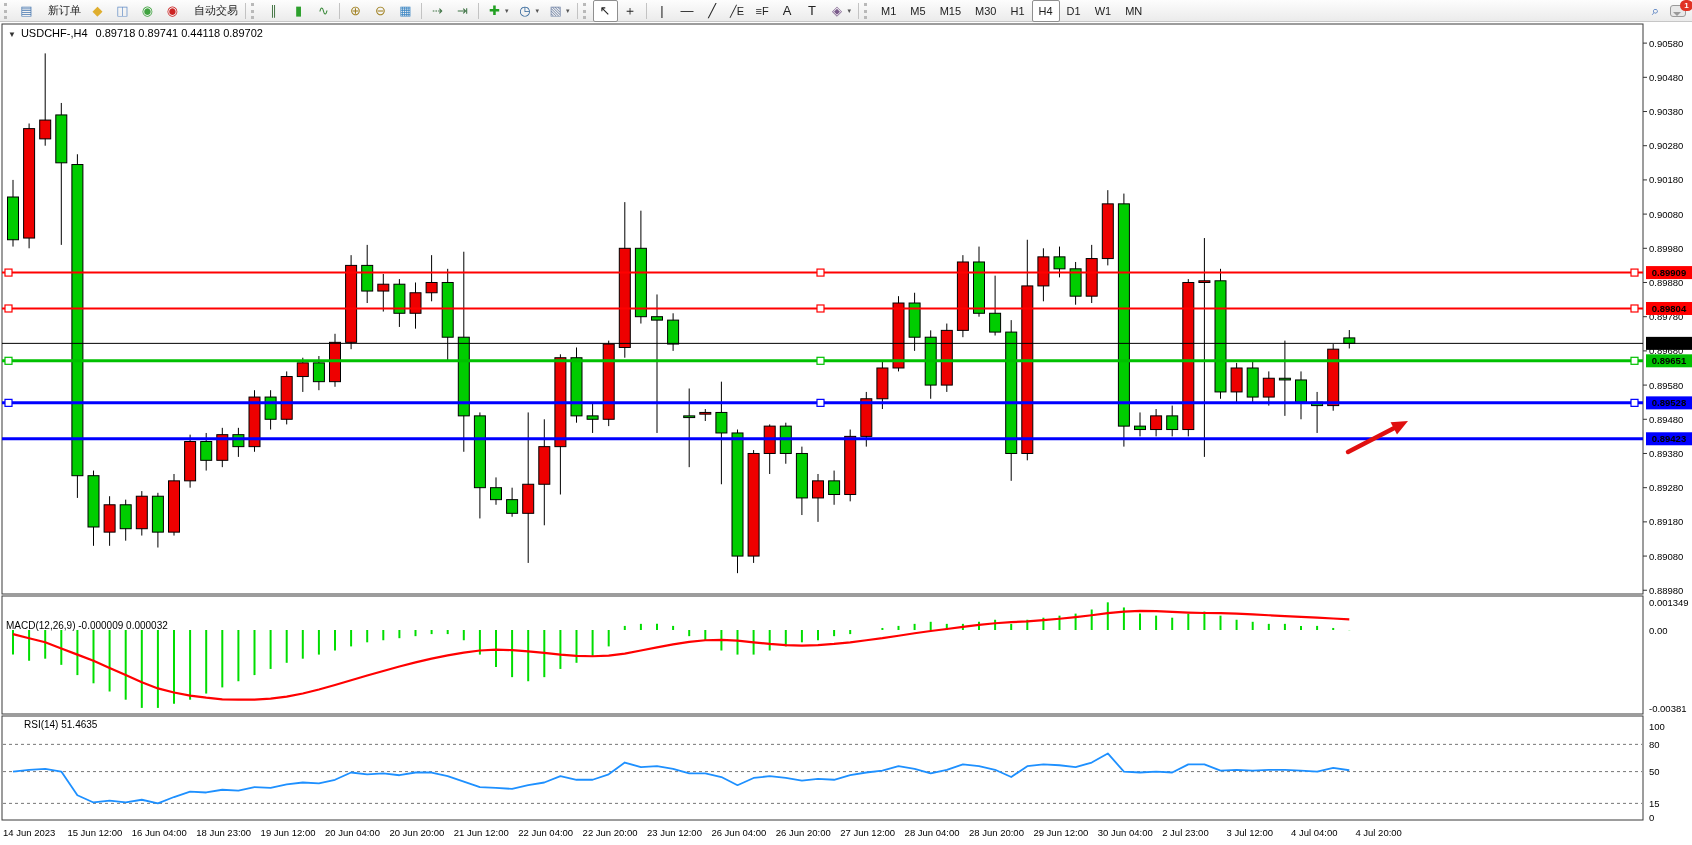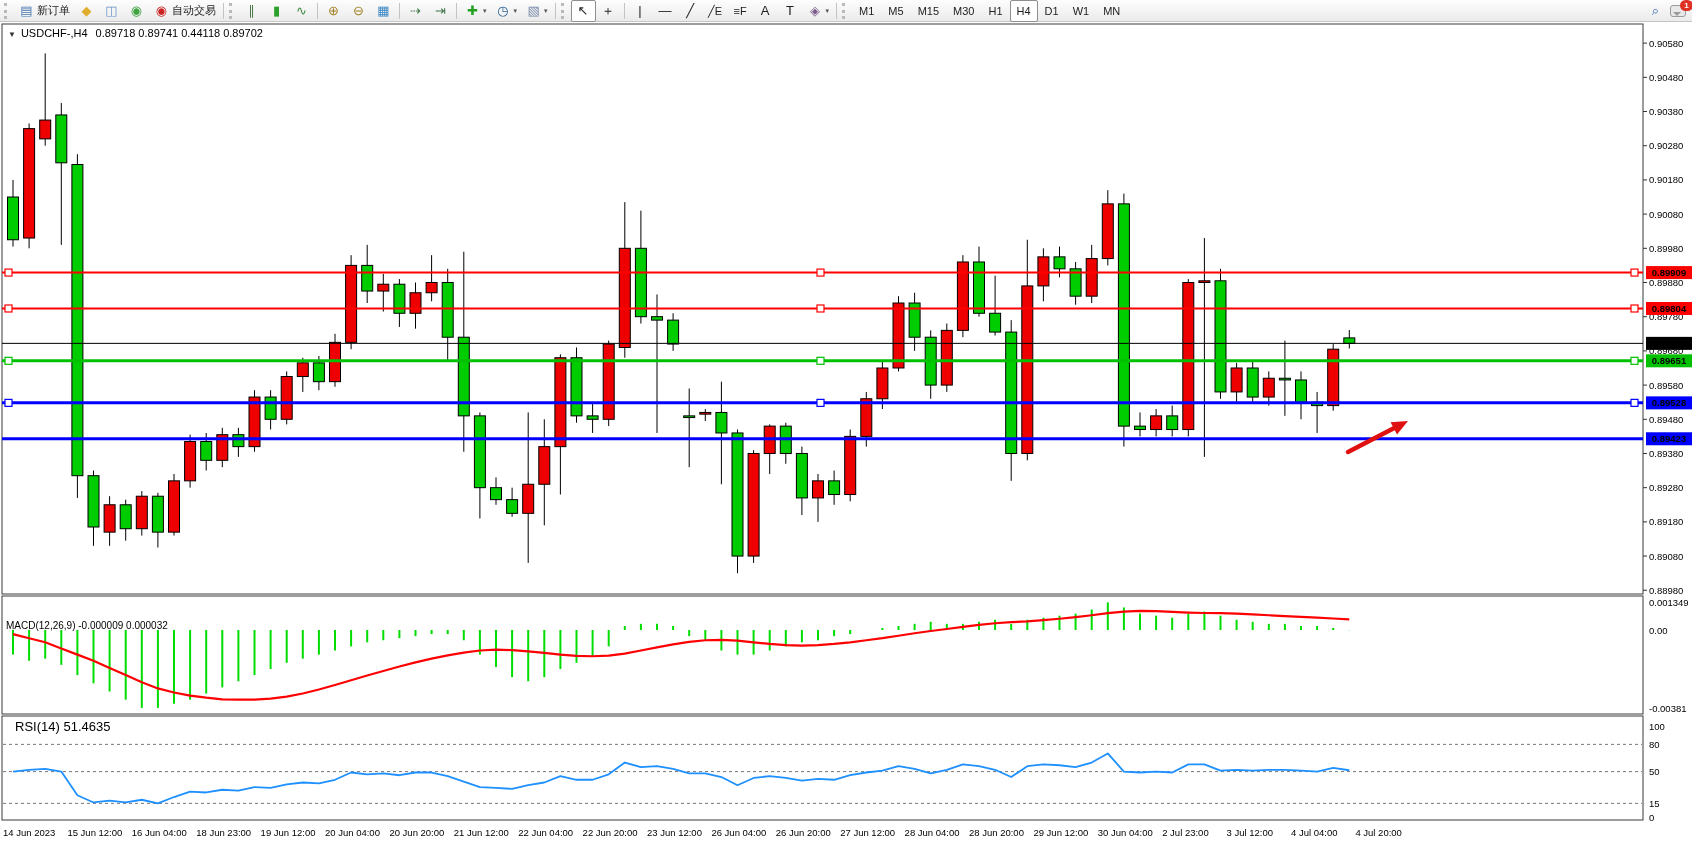--- a/index.html
+++ b/index.html
@@ -7,21 +7,21 @@
        font-family:"Liberation Sans",sans-serif;overflow:hidden;}
   
   #toolbar{position:absolute;left:0;top:0;width:1692px;height:22px;
            background:linear-gradient(#fdfdfd,#ebebeb);
            border-bottom:1px solid #c6c6c6;display:flex;align-items:center;
            padding:0 2px;box-sizing:border-box;z-index:5;}
   .tbtn{display:inline-flex;align-items:center;height:20px;padding:0 3px;
         font-size:11px;color:#222;cursor:default;border:1px solid transparent;border-radius:2px;}
   .tbtn .g{font-size:13px;line-height:18px;width:17px;text-align:center;}
   .tbtn .g.sm{font-size:11px;}
-  .tbtn .lbl{margin-left:2px;}
+  .tbtn .lbl{margin-left:13px;}
   .tbtn .dd{font-size:7px;color:#555;margin-left:2px;}
   .tbtn.active{background:#ffffff;border:1px solid #8f8f8f;}
   .tf{padding:0 6px;font-size:11px;}
   .sep{width:1px;height:16px;background:#c3c3c3;margin:0 3px;}
   .grip{width:3px;height:16px;border-left:3px dotted #b9b9b9;margin:0 4px 0 2px;}
   .spacer{flex:1;}
   .chatwrap{position:relative;width:22px;height:20px;}
   .bubble{position:absolute;left:2px;top:4px;width:14px;height:10px;background:#e8e8e8;
           border:1px solid #9a9a9a;border-radius:3px;}
   .bubble:after{content:"";position:absolute;left:2px;bottom:-4px;border:4px solid transparent;
@@ -30,21 +30,21 @@
          background:#e03224;color:#fff;font-size:8px;font-weight:bold;text-align:center;
          line-height:11px;padding:0 1px;}
   
   #chartwin{position:absolute;left:0;top:22px;width:1692px;height:823px;background:#fff;}
   #chartsvg{position:absolute;left:0;top:0;}
   .overlay{position:absolute;z-index:3;color:#000;white-space:nowrap;}
   #title{left:8px;top:5px;font-size:11px;}
   #title .tri{font-size:8px;color:#333;margin-right:5px;}
   #title .sym{margin-right:8px;}
   #macdlabel{left:6px;top:577px;font-size:10px;margin-top:21px;}
-  #rsilabel{left:15px;top:697px;font-size:13px;}
+  #rsilabel{left:24px;top:697px;font-size:10px;}
   svg text{font-family:"Liberation Sans",sans-serif;font-size:9.5px;fill:#000;}
   svg text.tag{font-weight:bold;}
 </style>
 </head>
 <body>
 
 <div id="toolbar">
     <div class="grip"></div>
     <div class="tbtn">
       <span class="g" style="color: rgb(72, 120, 176);">▤</span>

